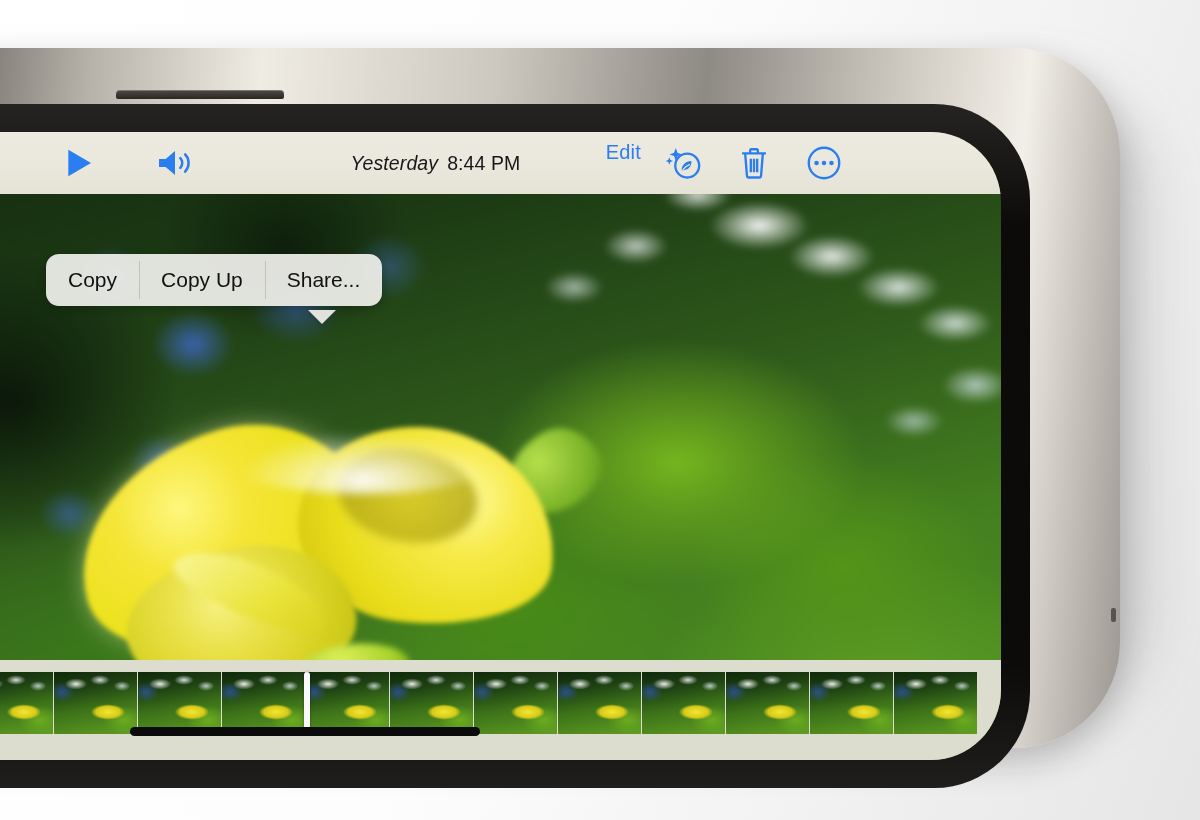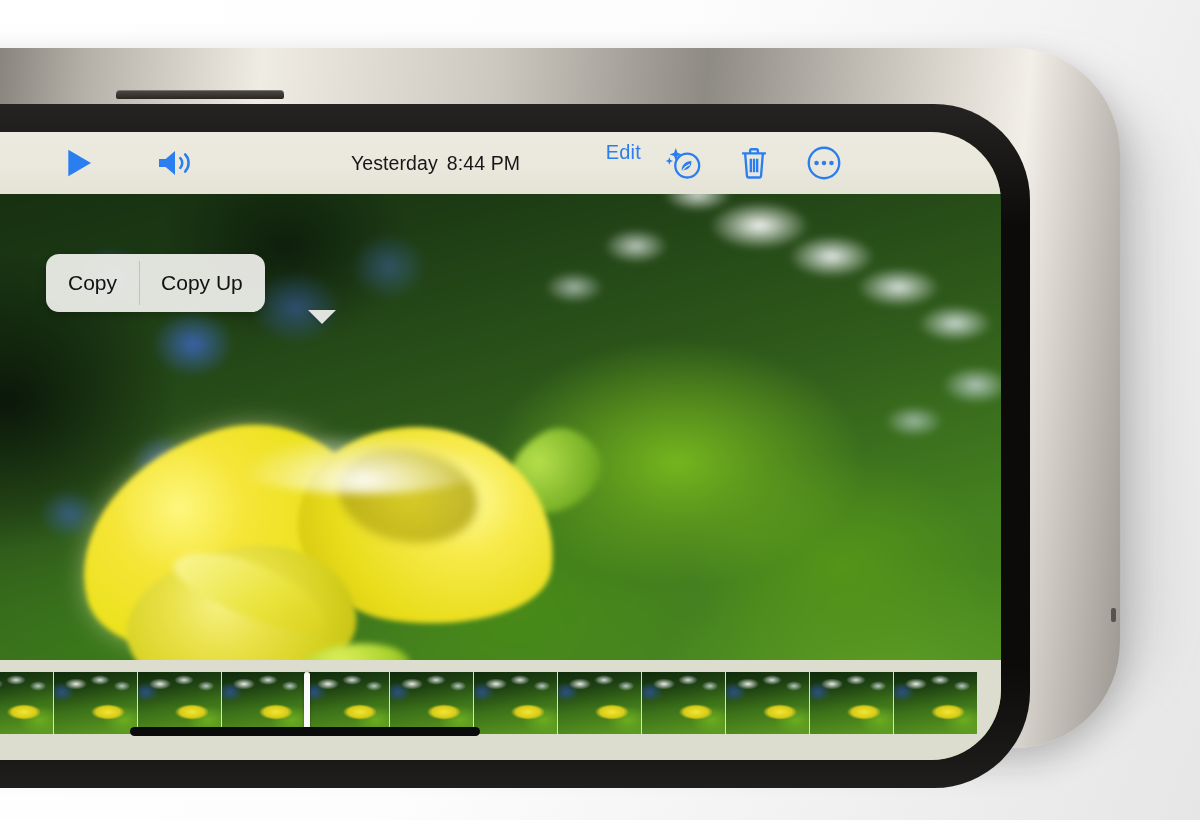--- a/index.html
+++ b/index.html
@@ -201,38 +201,38 @@
   .tb-right { display:flex; gap: 16px; margin-left: auto; padding-right: 150px; }
   .tb-title {
     position: absolute;
     left: 0; right: 0;
     text-align: center;
     font-size: 19.5px;
     color: #17171a;
     letter-spacing: .1px;
     pointer-events: none;
   }
-  .tb-title .date { margin-right: 9px; }
+  .tb-title .date { margin-right: 9px; font-style: italic; }
   .edit-btn {
     font-size: 20px;
     color: #2a7ef0;
     cursor: pointer;
     letter-spacing: .2px;
   }
   svg { display:block; }
 
   
   .ctx-wrap { position: absolute; left: 176px; top: 122px; }
   .ctx-menu {
     display: flex;
     background: rgba(237,237,233,0.94);
     border-radius: 13px;
     box-shadow: 0 2px 10px rgba(0,0,0,.22);
     overflow: hidden;
-    height: 58px;
+    height: 52px;
     align-items: stretch;
   }
   .ctx-item {
     display: flex; align-items: center; justify-content: center;
     padding: 0 22px;
     font-size: 21px;
     color: #111;
     white-space: nowrap;
     cursor: pointer;
     position: relative;
@@ -428,20 +428,21 @@
           </span>
         </div>
 
       </div>
     </div>
 
     <div class="ctx-wrap">
       <div class="ctx-menu">
         <div class="ctx-item">Copy</div>
         <div class="ctx-item">Copy Up</div>
+        <div class="ctx-item">Share...</div>
       </div>
       <div class="ctx-arrow"></div>
     </div>
 
     <div class="bottombar">
 
       <div class="thumbs">
 
         <div class="thumb t3"></div>
       </div>

